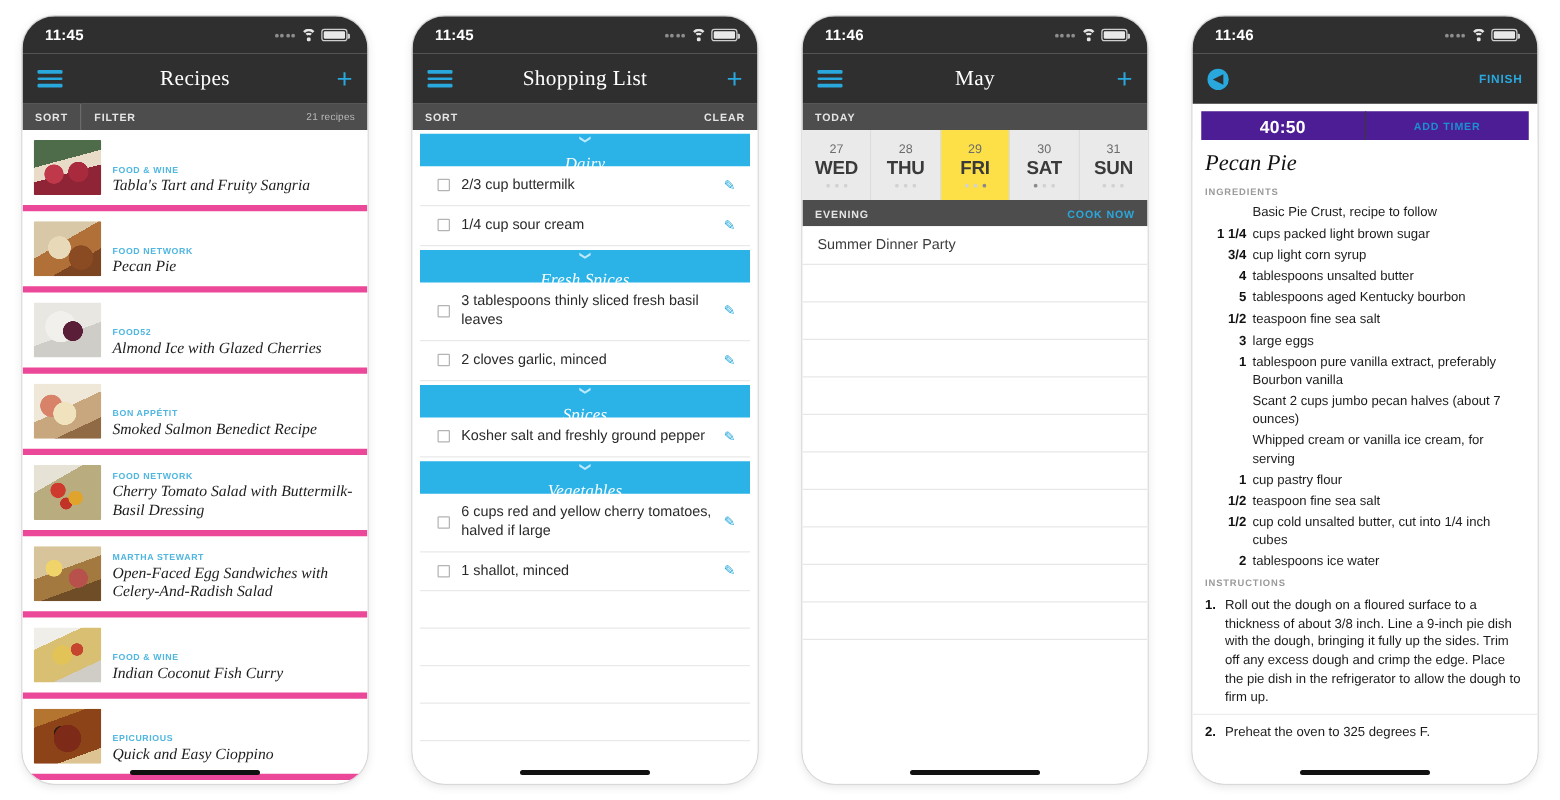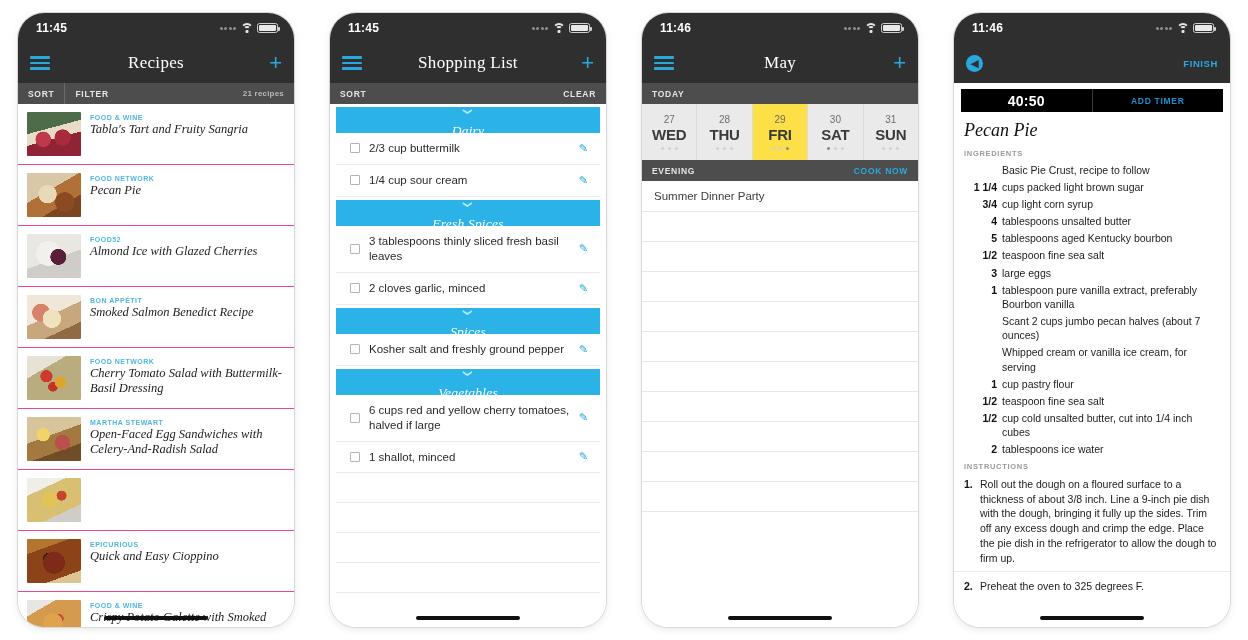--- a/index.html
+++ b/index.html
@@ -93,31 +93,31 @@
   }
 
   
   .subbar {
     height: 21px; background: #4d4d4d; display: flex; align-items: center;
     flex: 0 0 auto; font-size: 8.5px; font-weight: bold; letter-spacing: .7px;
     color: #e4e4e4;
   }
   .subbar .cell { padding: 0 10px; height: 100%; display: flex; align-items: center; }
   .subbar .cell.div { border-right: 1px solid #6a6a6a; }
-  .subbar .right { margin-left: auto; padding: 0 10px; color: #b9b9b9; font-weight: bold; letter-spacing: .2px; font-size: 8px;}
+  .subbar .right { margin-left: auto; padding: 0 10px; color: #b9b9b9; font-weight: normal; letter-spacing: .2px; font-size: 8px;}
   .subbar .right.bold { font-weight: bold; color: #e4e4e4; letter-spacing: .7px; font-size: 8.5px;}
   .subbar .right.accent { color: #29a8dd; font-weight: bold; letter-spacing: .7px; font-size: 8.5px;}
 
   
   .body { flex: 1 1 auto; overflow: hidden; background: #fff; }
 
   
   .recipe-row {
     display: flex; gap: 9px; padding: 8px 10px 8px 9px;
-    border-bottom: 1px solid #ec4899; align-items: flex-start;
+    border-bottom: 5px solid #ec4899; align-items: flex-end;
     min-height: 56px; cursor: pointer;
   }
   .thumb {
     width: 54px; height: 44px; flex: 0 0 54px; border-radius: 1px;
     background-size: cover; background-position: center;
   }
   .recipe-meta { padding-top: 2px; min-width: 0; }
   .src {
     font-size: 7px; font-weight: bold; color: #4fb6e0;
     letter-spacing: .5px; margin-bottom: 1px; text-transform: uppercase;
@@ -165,21 +165,21 @@
   .cal-dots i { width: 3px; height: 3px; border-radius: 50%; background: #d2d2d2; display: block; }
   .cal-dots i.on { background: #8a8a8a; }
   .evt-row {
     padding: 9px 12px; border-bottom: 1px solid #e7e7e7; font-size: 11.5px;
     color: #3c3c3c; min-height: 30px; cursor: pointer;
   }
   .evt-blank { height: 30px; border-bottom: 1px solid #e7e7e7; }
 
   
   .timerbar {
-    background: #000000; height: 23px; margin: 6px 7px 0 7px; display: flex; align-items: stretch;
+    background: #4c1d95; height: 23px; margin: 6px 7px 0 7px; display: flex; align-items: stretch;
   }
   .timerbar .tval {
     flex: 1 1 0; display: flex; align-items: center; justify-content: center;
     color: #fff; font-size: 14px; font-weight: bold; border-right: 1px solid #3a3a3a;
     letter-spacing: .2px;
   }
   .timerbar .tadd {
     flex: 1 1 0; display: flex; align-items: center; justify-content: center;
     color: #1b8fd1; font-size: 8.5px; font-weight: bold; letter-spacing: .7px; cursor: pointer;
   }
@@ -286,20 +286,24 @@
           </div>
           <div class="recipe-row">
             <div class="thumb" style="background-image: radial-gradient(circle at 30% 40%, rgb(240, 212, 105) 0px, rgb(240, 212, 105) 14%, transparent 15%), radial-gradient(circle at 66% 58%, rgb(184, 80, 76) 0px, rgb(184, 80, 76) 17%, transparent 18%), linear-gradient(160deg, rgb(216, 196, 154) 0px, rgb(216, 196, 154) 42%, rgb(163, 121, 63) 42%, rgb(163, 121, 63) 72%, rgb(111, 77, 39) 72%);"></div>
             <div class="recipe-meta">
               <div class="src">MARTHA STEWART</div>
               <div class="rtitle">Open-Faced Egg Sandwiches with Celery-And-Radish Salad</div>
             </div>
           </div>
           <div class="recipe-row">
             <div class="thumb" style="background-image: radial-gradient(circle at 42% 50%, rgb(226, 195, 87) 0px, rgb(226, 195, 87) 20%, transparent 21%), radial-gradient(circle at 64% 40%, rgb(198, 69, 47) 0px, rgb(198, 69, 47) 11%, transparent 12%), linear-gradient(155deg, rgb(239, 238, 233) 0px, rgb(239, 238, 233) 26%, rgb(217, 191, 114) 26%, rgb(217, 191, 114) 74%, rgb(207, 205, 198) 74%);"></div>
+            <div class="recipe-meta">
+              <div class="src">FOOD &amp; WINE</div>
+              <div class="rtitle">Indian Coconut Fish Curry</div>
+            </div>
           </div>
           <div class="recipe-row">
             <div class="thumb" style="background-image: radial-gradient(circle at 50% 54%, rgb(125, 42, 24) 0px, rgb(125, 42, 24) 30%, transparent 31%), radial-gradient(circle at 40% 44%, rgb(49, 26, 16) 0px, rgb(49, 26, 16) 13%, transparent 14%), linear-gradient(160deg, rgb(179, 117, 47) 0px, rgb(179, 117, 47) 24%, rgb(141, 67, 24) 24%, rgb(141, 67, 24) 80%, rgb(220, 195, 145) 80%);"></div>
             <div class="recipe-meta">
               <div class="src">EPICURIOUS</div>
               <div class="rtitle">Quick and Easy Cioppino</div>
             </div>
           </div>
           <div class="recipe-row">
             <div class="thumb" style="background-image: radial-gradient(circle at 48% 52%, rgb(224, 162, 76) 0px, rgb(224, 162, 76) 26%, transparent 27%), radial-gradient(circle at 60% 42%, rgb(201, 79, 58) 0px, rgb(201, 79, 58) 10%, transparent 11%), linear-gradient(150deg, rgb(231, 230, 226) 0px, rgb(231, 230, 226) 22%, rgb(212, 154, 78) 22%, rgb(212, 154, 78) 80%, rgb(191, 188, 180) 80%);"></div>

